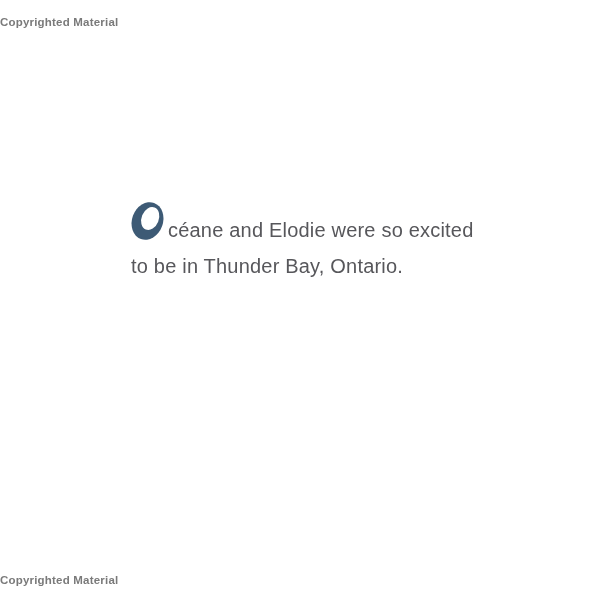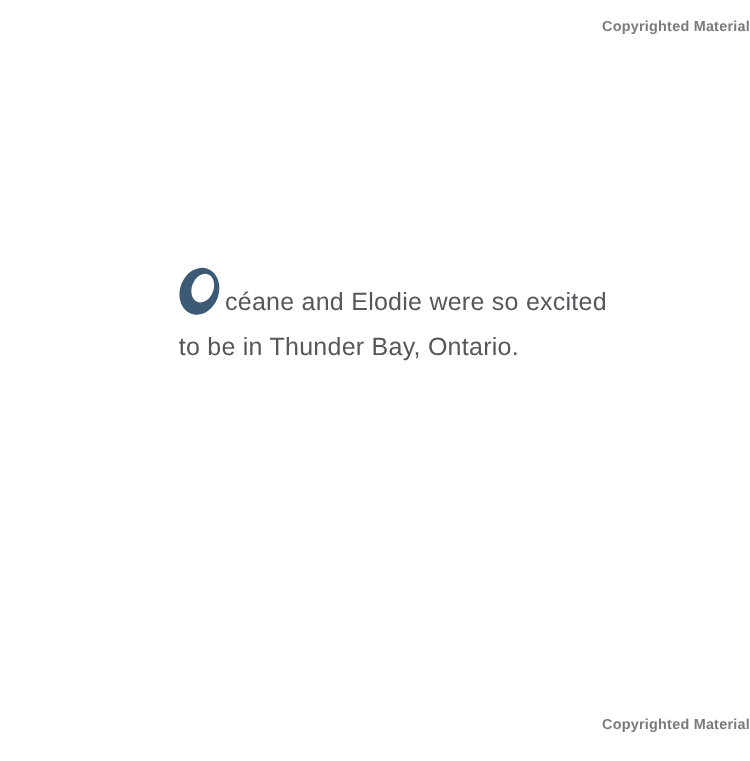--- a/index.html
+++ b/index.html
@@ -12,36 +12,36 @@
     width: 600px;
     height: 609px;
     background: #ffffff;
     overflow: hidden;
     font-family: "Liberation Sans", "DejaVu Sans", sans-serif;
   }
   .notice {
     position: absolute;
     left: 0;
     width: 100%;
-    text-align: right;
+    text-align: left;
     font-size: 11.5px;
     font-weight: bold;
     color: #7a7a7a;
     letter-spacing: 0.2px;
   }
   .notice-top { top: 16px; }
   .notice-bottom { top: 574px; }
   .content {
     position: absolute;
     left: 127px;
     top: 208px;
     width: 410px;
   }
   .para {
-    margin: 16px;
+    margin: 4px;
     font-size: 20px;
     line-height: 36px;
     color: #57575b;
     letter-spacing: 0.2px;
   }
   .para + .para { margin-top: 39px; }
   .para-text { white-space: pre-line; }
   .dropcap {
     float: left;
     width: 34px;

